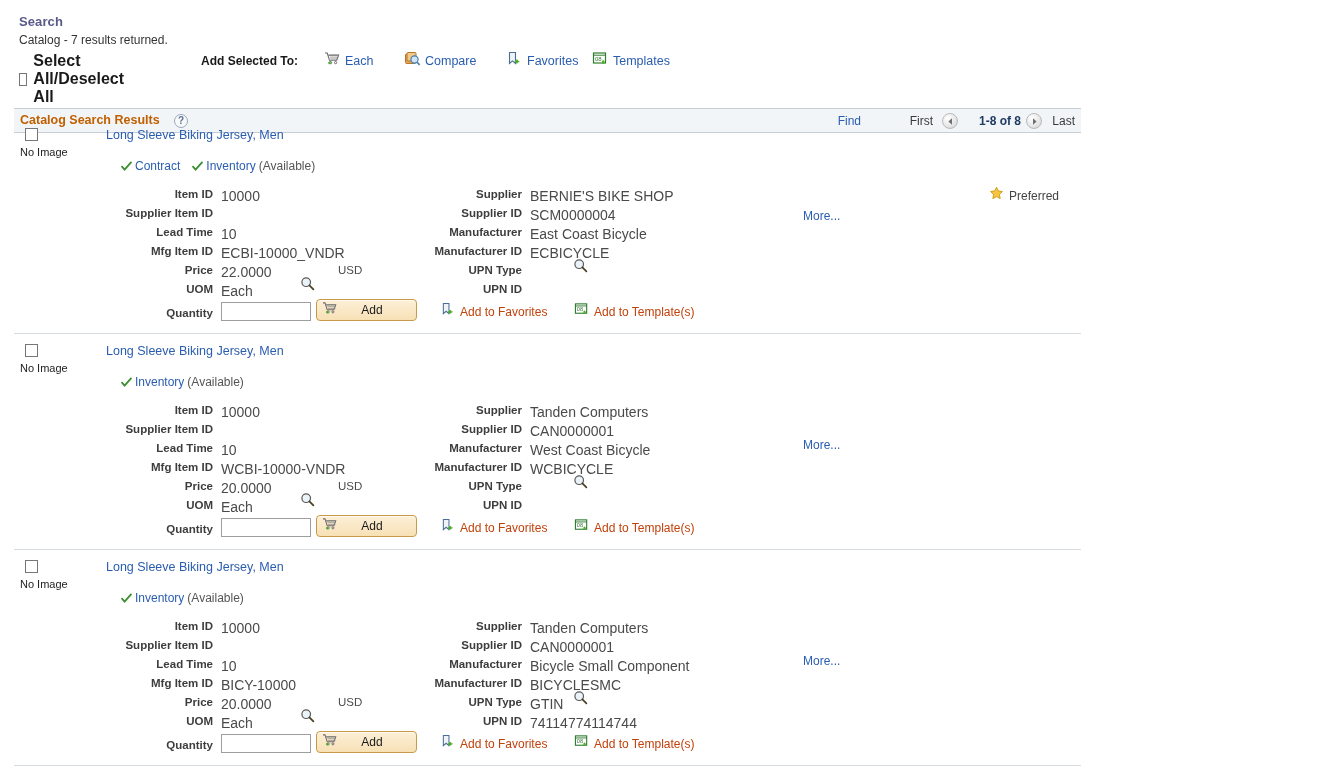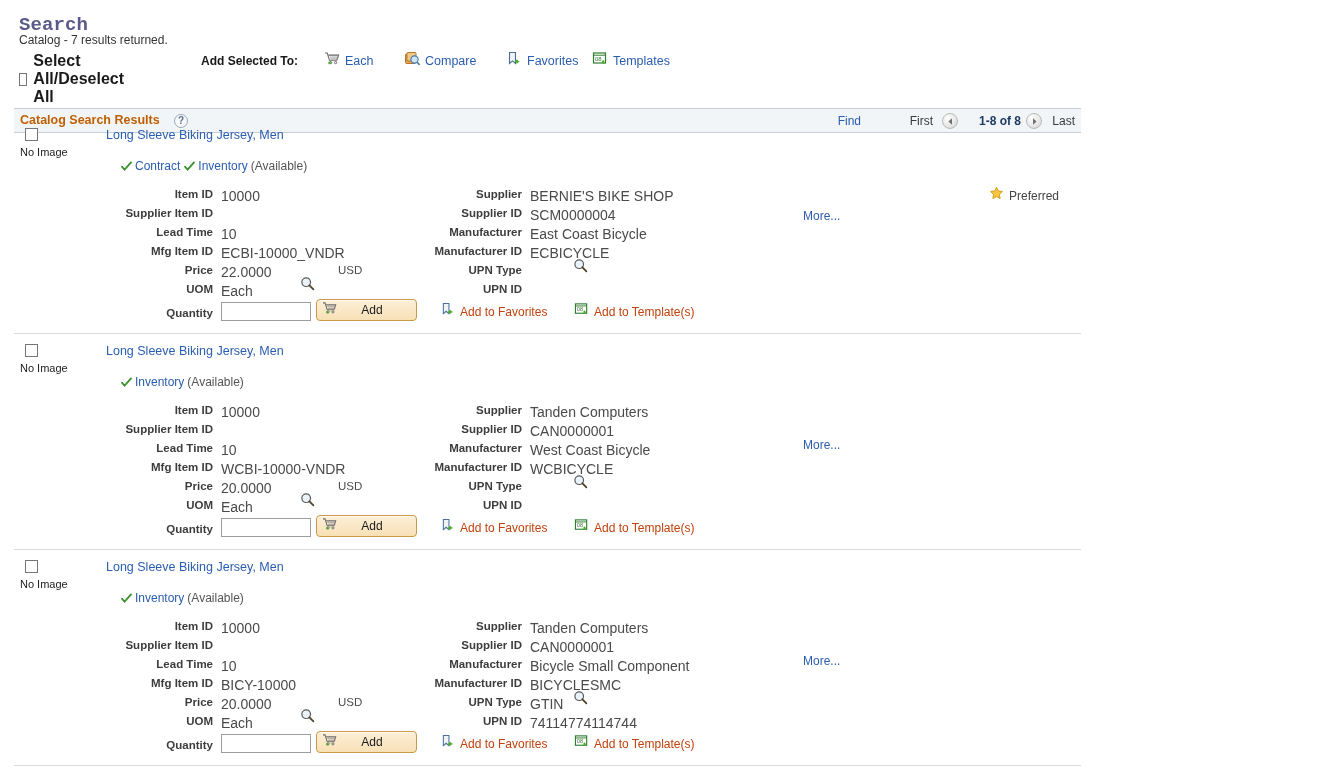--- a/index.html
+++ b/index.html
@@ -9,23 +9,22 @@
     width: 1321px; height: 770px;
     background: #ffffff;
     font-family: "Liberation Sans", sans-serif;
     overflow: hidden;
   }
   .page { position: relative; width: 1321px; height: 770px; }
 
   
   .search-title {
     position: absolute; left: 19px; top: 14px;
-    font-size: 19px; font-weight: bold; color: #5a5a8a;
+    font-size: 13px; font-weight: bold; color: #5a5a8a;
     letter-spacing: .1px;
-    font-family: Liberation Mono, monospace;
   }
   .search-sub {
     position: absolute; left: 19px; top: 33px;
     font-size: 12px; color: #333333;
   }
 
   .toolbar { position: absolute; left: 19px; top: 51px; height: 20px; }
   .selall {
     position: absolute; left: 0; top: 1px;
     display: flex; align-items: center; gap: 6px;
@@ -94,21 +93,21 @@
   .r-noimg {
     position: absolute; left: 20px; top: 18px;
     font-size: 11px; color: #222; white-space: nowrap;
   }
   .r-title {
     position: absolute; left: 106px; top: 0px;
     font-size: 12.5px; color: #2a5db0; cursor: pointer; white-space: nowrap;
   }
   .r-flags {
     position: absolute; left: 121px; top: 31px;
-    display: flex; align-items: center; gap: 4px; white-space: nowrap;
+    display: flex; align-items: center; gap: 12px; white-space: nowrap;
   }
   .flag { display: inline-flex; align-items: center; gap: 3px; }
   .flag .lnk { font-size: 12px; color: #2a5db0; cursor: pointer; }
   .flag .note { font-size: 12px; color: #555555; }
 
   
   .fld { position: absolute; white-space: nowrap; }
   .fld .lab {
     position: absolute; right: 0; top: 0;
     font-size: 11.5px; font-weight: bold; color: #3d3d3d; white-space: nowrap;

